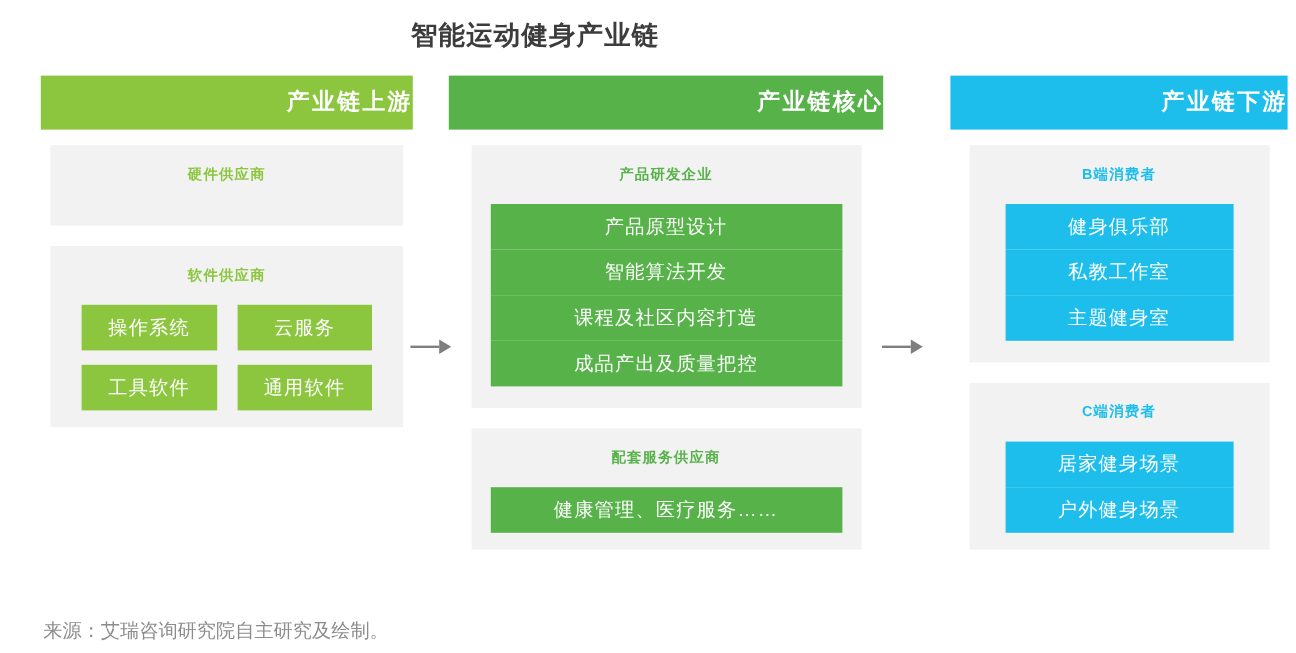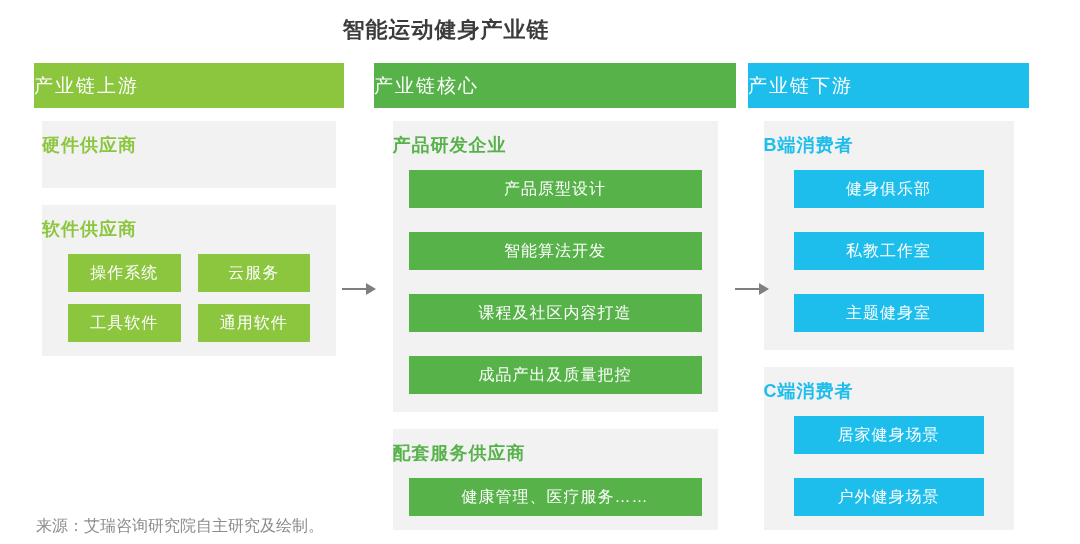--- a/index.html
+++ b/index.html
@@ -18,49 +18,49 @@
     font-family: "Liberation Sans", "DejaVu Sans", sans-serif;
   }
   .page-title {
     position: absolute; top: 15px; left: 0; width: 892px;
     text-align: center; font-size: 22px; font-weight: bold;
     color: var(--title-text); letter-spacing: 1px;
   }
   .col { position: absolute; top: 63px; }
   #col-upstream   { left: 34px;  width: 310px; }
   #col-core       { left: 374px; width: 362px; }
-  #col-downstream { left: 748px; width: 281px; }
+  #col-downstream { left: 792px; width: 281px; }
   .col-header {
-    height: 45px; line-height: 45px; text-align: left;
-    color: #ffffff; font-size: 19px; font-weight: normal; letter-spacing: 2px;
+    height: 45px; line-height: 45px; text-align: right;
+    color: #ffffff; font-size: 19px; font-weight: bold; letter-spacing: 2px;
   }
   .bg-green-light { background: var(--header-upstream); }
   .bg-green-dark  { background: var(--header-core); }
   .bg-cyan        { background: var(--header-downstream); }
   .t-green-light  { color: var(--header-upstream); }
   .t-green-dark   { color: var(--header-core); }
   .t-cyan         { color: var(--header-downstream); }
   .panel {
     background: var(--panel-bg);
     margin: 13px auto 0;
     padding: 14px 0 18px;
   }
   .panel.second { margin-top: 17px; padding-bottom: 14px; }
   #col-upstream .panel   { width: 294px; }
   #col-core .panel       { width: 325px; }
   #col-downstream .panel { width: 250px; }
   .panel-title {
-    text-align: left; font-size: 18px; font-weight: bold;
+    text-align: center; font-size: 12px; font-weight: bold;
     line-height: 20px; margin-bottom: 15px; letter-spacing: 1px;
   }
   .grid-2 {
     display: grid; grid-template-columns: 1fr 1fr;
     gap: 12px 17px; padding: 0 26px;
   }
-  .stack { display: flex; flex-direction: column; gap: 24px; padding: 0 16px; }
+  .stack { display: flex; flex-direction: column; gap: 0; padding: 0 16px; }
   #col-downstream .stack { padding: 0 30px; }
   .btn {
     height: 38px; display: flex; align-items: center; justify-content: center;
     color: #ffffff; font-size: 16px; letter-spacing: 1px;
   }
   .arrow {
     position: absolute; top: 288px; height: 2px; width: 24px;
     background: var(--arrow);
   }
   .arrow::after {

